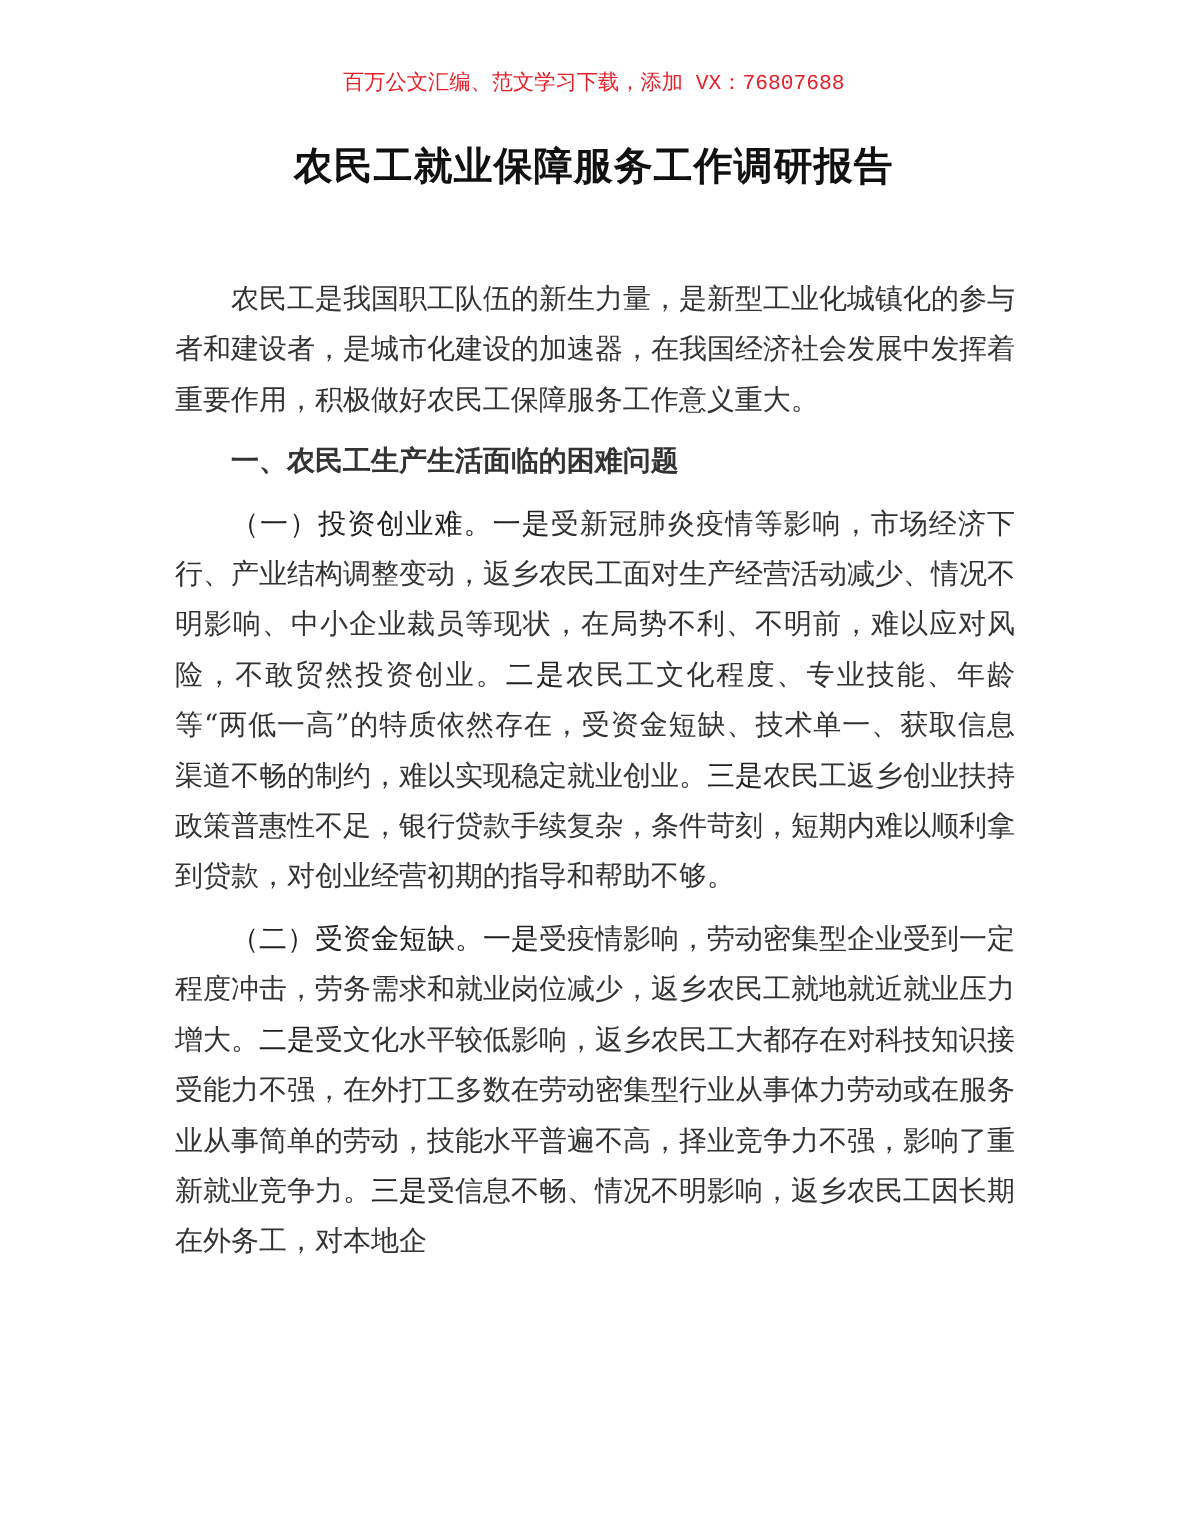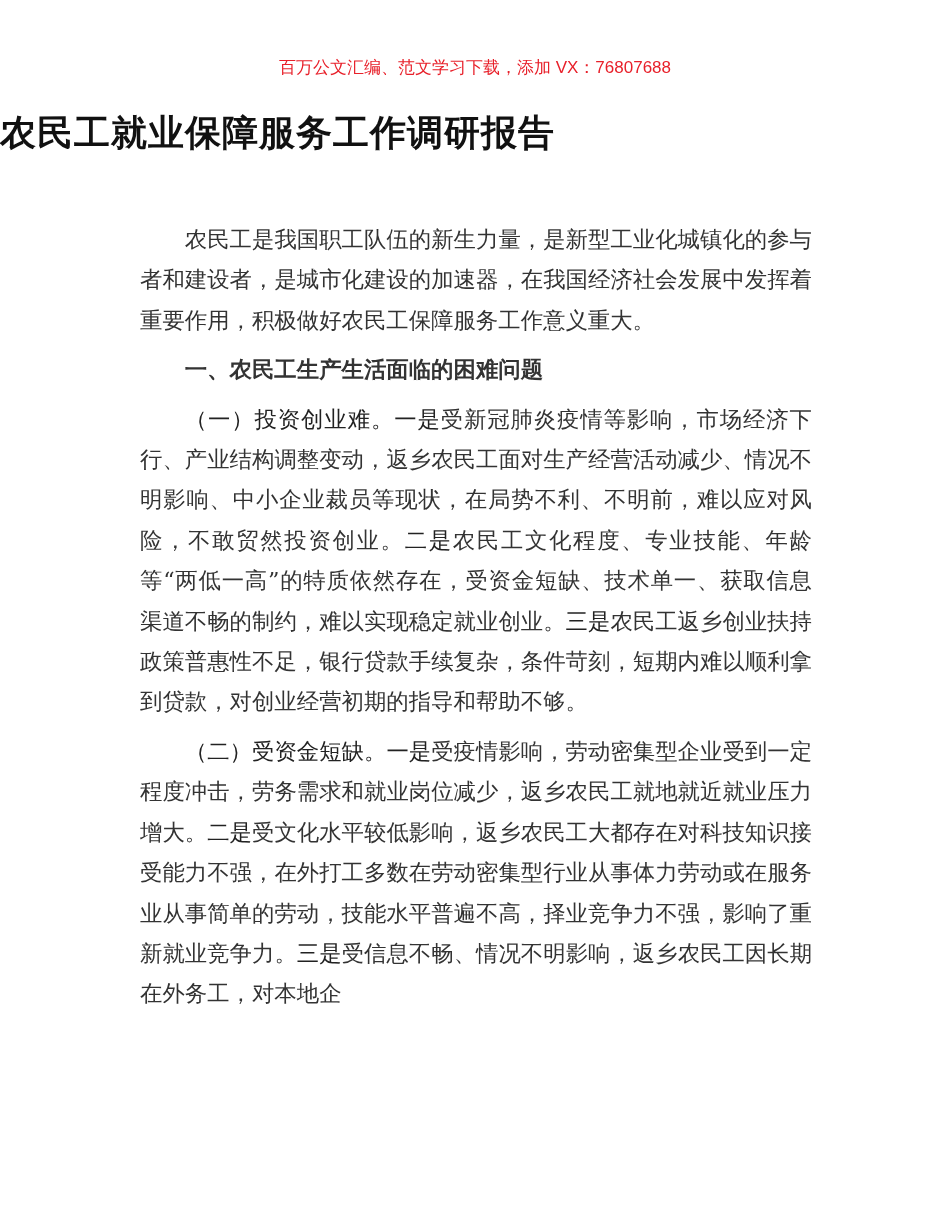--- a/index.html
+++ b/index.html
@@ -14,34 +14,35 @@
       overflow: hidden;
       font-family: "DejaVu Serif", "Liberation Serif", serif;
       color: #333333;
     }
     .watermark {
       position: absolute;
       top: 56px;
       left: 0;
       width: 950px;
       text-align: center;
-      font-family: Liberation Sans, sans-serif;
+      font-family: Liberation Mono, monospace;
       font-size: 17px;
       line-height: 24px;
       color: #e8202a;
       letter-spacing: 0px;
     }
     .doc-title {
       position: absolute;
       top: 110px;
       left: 0;
       width: 950px;
+      text-align: center;
       font-family: "DejaVu Sans", "Liberation Sans", sans-serif;
       font-weight: bold;
-      font-size: 36px;
+      font-size: 31px;
       line-height: 46px;
       color: #111111;
       letter-spacing: 1px;
     }
     .body-text {
       position: absolute;
       top: 219px;
       left: 140px;
       width: 672px;
     }

